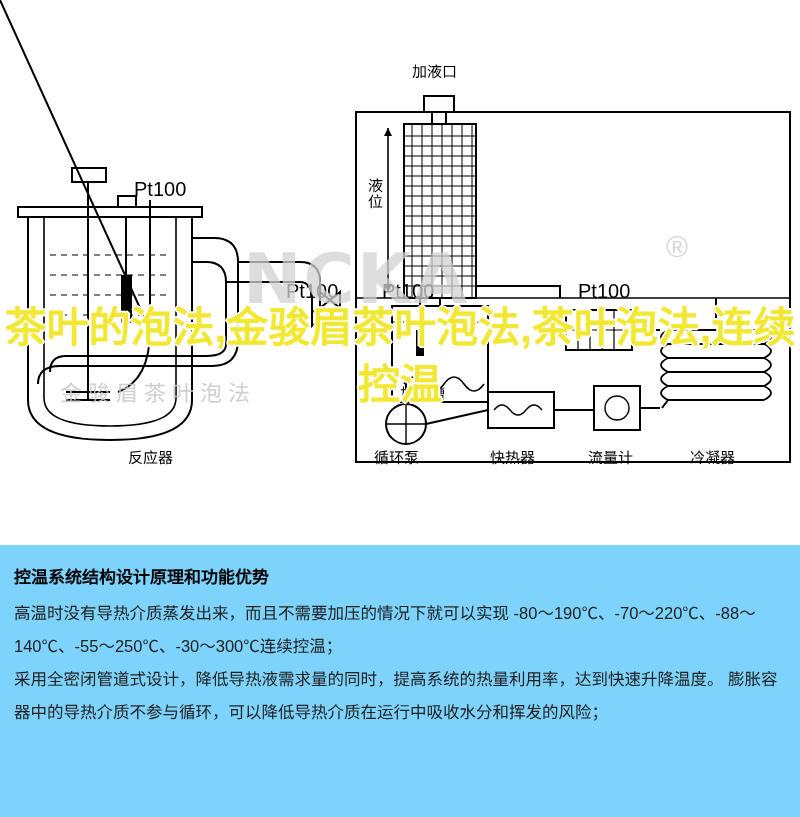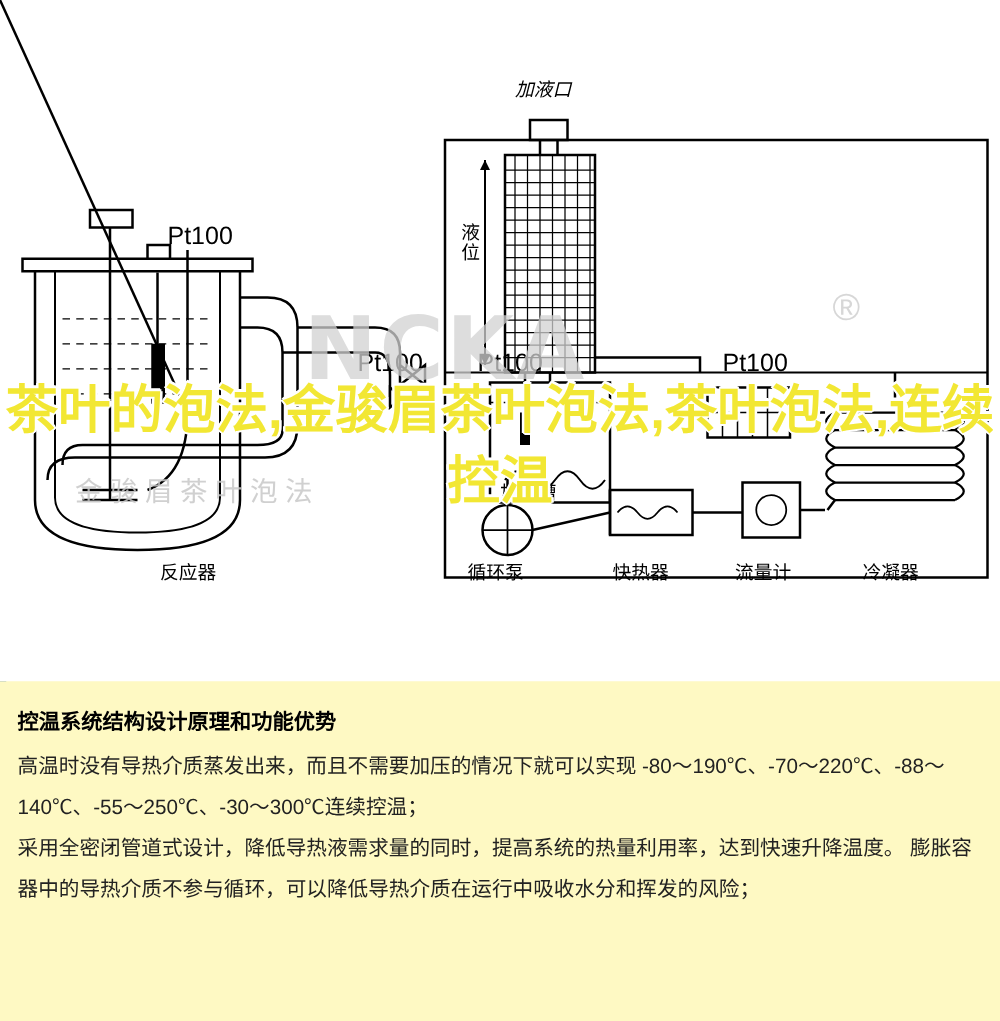--- a/index.html
+++ b/index.html
@@ -95,21 +95,21 @@
     letter-spacing: 1px;
   }
 
   
   #text-block {
     position: absolute;
     left: 0;
     top: 545px;
     width: 800px;
     height: 272px;
-    background: #fef9c3;
+    background: #7dd3fc;
     padding: 0;
   }
   #text-heading {
     position: absolute;
     left: 14px;
     top: 18px;
     font-size: 17px;
     font-weight: bold;
     color: #000;
   }
@@ -271,21 +271,21 @@
       <path d="M572,330 h54 M578,310 v40 M590,310 v40 M602,310 v40 M614,310 v40" stroke-width="1.2"></path>
       <line x1="632" y1="330" x2="660" y2="330"></line>
     </g>
 
     <g stroke="#000" fill="none" stroke-width="2">
       <path d="M330,300 l10,-8 l0,16 z M330,300 l-10,-8 l0,16 z" fill="#fff"></path>
       <path d="M322,318 l10,-8 l0,16 z M322,318 l-10,-8 l0,16 z" fill="#fff"></path>
     </g>
   </svg>
 
-  <div class="lbl lbl-cn" style="left:412px; top:60px;font-style:italic;">加液口</div>
+  <div class="lbl lbl-cn" style="left:412px; top:60px;">加液口</div>
 
   <div class="lbl lbl-cn lbl-v" style="left:364px; top:178px;">液位</div>
 
   <div class="lbl" style="left:134px; top:178px;">Pt100</div>
 
   <div class="lbl" style="left:286px; top:280px;">Pt100</div>
 
   <div class="lbl" style="left:382px; top:280px;">Pt100</div>
 
   <div class="lbl" style="left:578px; top:280px;">Pt100</div>

